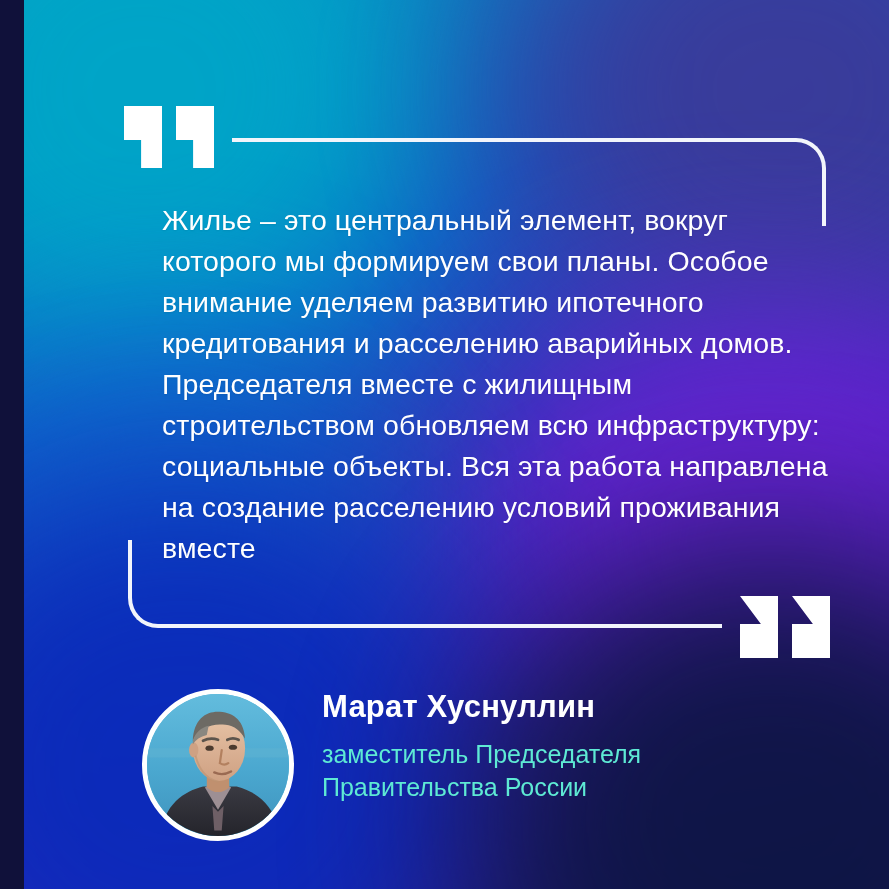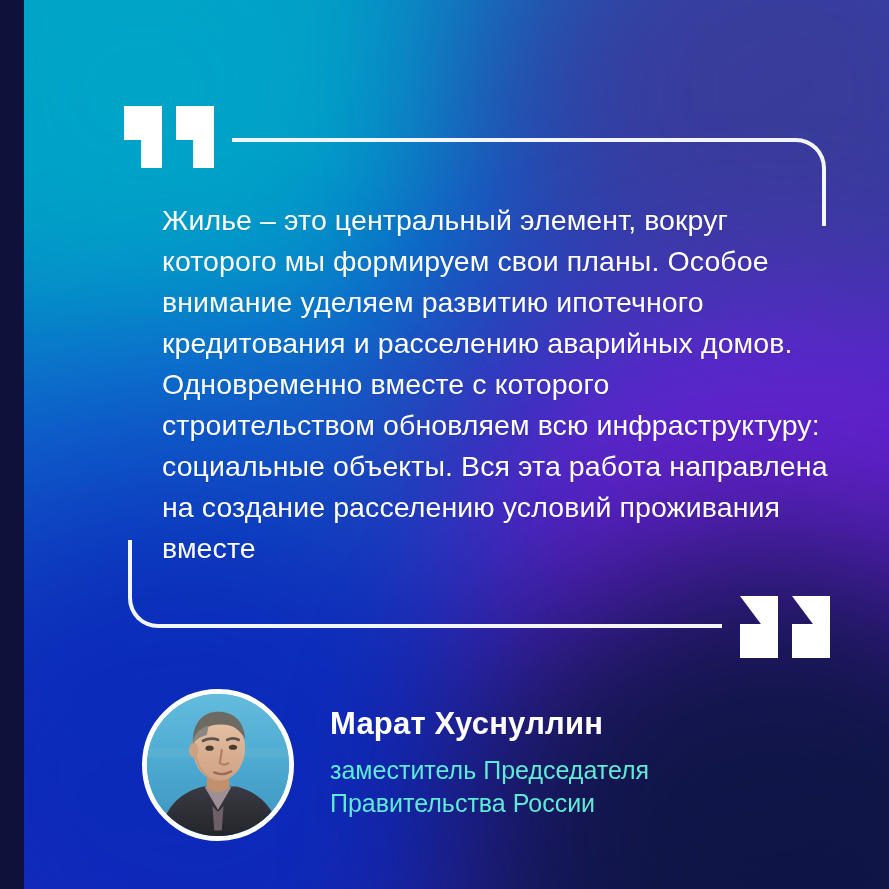--- a/index.html
+++ b/index.html
@@ -153,22 +153,21 @@
     margin: 0;
   }
 
   
   .attribution {
     position: absolute;
     z-index: 5;
     left: 118px;
     bottom: 48px;
     display: flex;
-    align-items: center;
-    gap: 36px;
+    gap: 28px;
   }
   .avatar {
     width: 152px;
     height: 152px;
     border-radius: 50%;
     border: 5px solid #ffffff;
     box-sizing: border-box;
     overflow: hidden;
     flex: 0 0 auto;
     background: #57b4d8;
@@ -225,21 +224,21 @@
   <div class="qmark qmark-close">
     <span></span>
     <span></span>
   </div>
 
   <div class="quote-text">
     <p>Жилье – это центральный элемент, вокруг</p>
     <p>которого мы формируем свои планы. Особое</p>
     <p>внимание уделяем развитию ипотечного</p>
     <p>кредитования и расселению аварийных домов.</p>
-    <p>Одновременно вместе с которого</p>
+    <p>Председателя вместе с жилищным</p>
     <p>строительством обновляем всю инфраструктуру:</p>
     <p>социальные объекты. Вся эта работа направлена</p>
     <p>на создание расселению условий проживания</p>
     <p>вместе</p>
   </div>
 
   <div class="attribution">
     <div class="avatar">
       <svg viewBox="0 0 152 152" preserveAspectRatio="xMidYMid slice">
         <defs>

